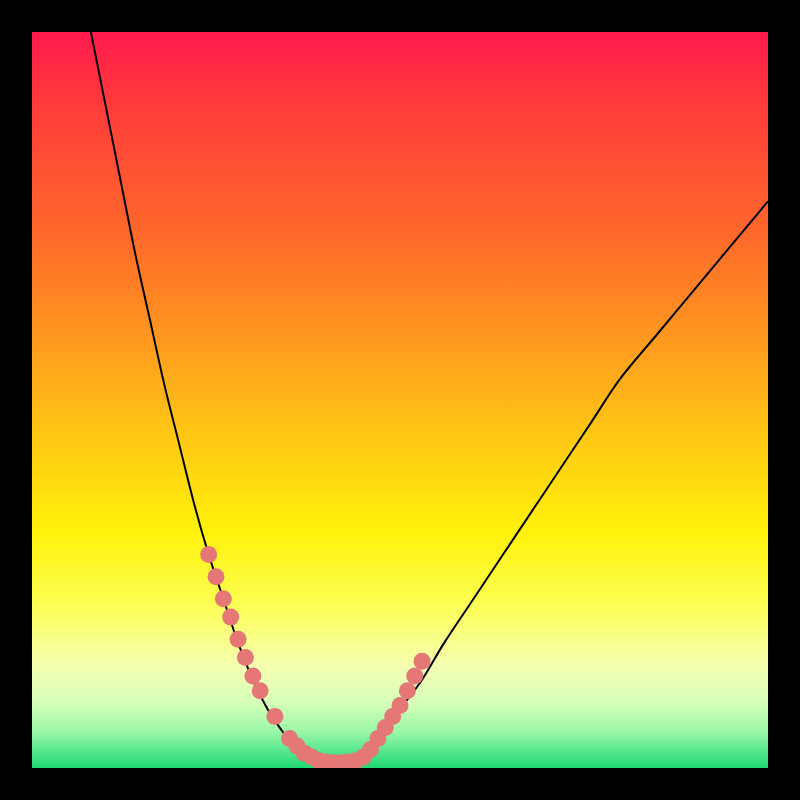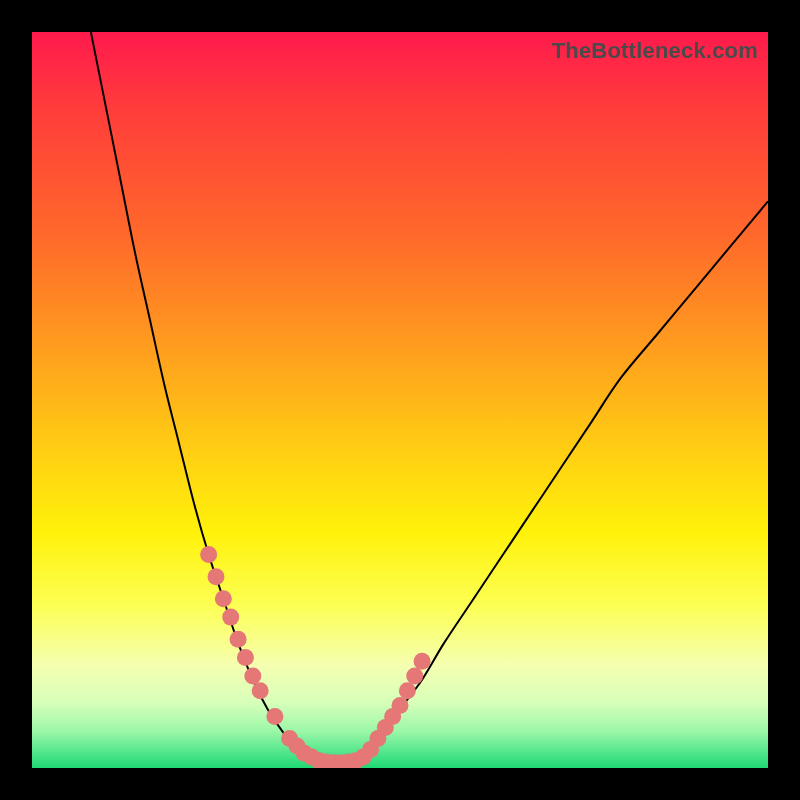--- a/index.html
+++ b/index.html
@@ -54,21 +54,20 @@
     top: 0;
     width: 736px;
     height: 736px;
   }
 </style>
 </head>
 <body>
 
 <div class="frame">
   <div class="plot-area">
-    <div class="watermark">TheBottleneck.com</div>
     <svg class="overlay" viewBox="0 0 736 736" preserveAspectRatio="none">
       <g id="svg-content">
           <path d="M 58.88,0 C 61.333333333333336,12.266666666666671 68.69333333333334,49.066666666666706 73.60000000000001,73.60000000000002 C 78.50666666666667,98.13333333333334 83.41333333333333,122.66666666666659 88.32,147.19999999999993 C 93.22666666666666,171.73333333333326 98.13333333333334,197.4933333333334 103.04,220.80000000000007 C 107.94666666666667,244.10666666666674 112.85333333333334,264.96000000000004 117.76,287.04 C 122.66666666666667,309.12 127.57333333333332,332.4266666666666 132.48,353.28 C 137.38666666666666,374.1333333333333 142.29333333333335,392.53333333333336 147.20000000000002,412.16 C 152.10666666666668,431.7866666666667 157.01333333333332,452.64000000000004 161.92,471.04 C 166.82666666666665,489.44 171.73333333333332,506.6133333333333 176.64,522.56 C 181.54666666666665,538.5066666666667 186.45333333333335,552 191.36,566.72 C 196.26666666666668,581.44 201.17333333333335,597.3866666666667 206.08,610.88 C 210.98666666666668,624.3733333333333 215.89333333333332,636.6400000000001 220.79999999999998,647.6800000000001 C 225.70666666666665,658.72 230.61333333333334,668.5333333333333 235.52,677.12 C 240.42666666666668,685.7066666666667 245.33333333333334,692.4533333333334 250.24,699.2 C 255.14666666666668,705.9466666666667 260.0533333333333,712.6933333333334 264.96,717.6 C 269.8666666666667,722.5066666666667 274.7733333333333,726.1866666666666 279.68,728.64 C 284.5866666666667,731.0933333333334 289.49333333333334,731.7066666666667 294.40000000000003,732.32 C 299.30666666666673,732.9333333333334 304.21333333333337,732.9333333333334 309.12,732.32 C 314.02666666666664,731.7066666666667 318.9333333333333,731.0933333333334 323.84,728.64 C 328.74666666666667,726.1866666666666 333.6533333333333,722.5066666666667 338.56,717.6 C 343.4666666666667,712.6933333333334 348.37333333333333,705.9466666666667 353.28,699.2 C 358.1866666666666,692.4533333333334 361.8666666666667,685.7066666666667 368,677.12 C 374.1333333333333,668.5333333333333 382.72,658.72 390.08000000000004,647.6800000000001 C 397.44000000000005,636.6400000000001 403.5733333333334,624.3733333333333 412.16,610.88 C 420.74666666666667,597.3866666666667 431.78666666666663,581.44 441.59999999999997,566.72 C 451.4133333333333,552 461.2266666666667,537.28 471.04,522.56 C 480.85333333333335,507.8399999999999 490.6666666666667,493.12 500.48,478.40000000000003 C 510.29333333333335,463.68000000000006 520.1066666666666,448.96000000000004 529.92,434.24 C 539.7333333333333,419.52 549.5466666666666,404.80000000000007 559.36,390.08000000000004 C 569.1733333333334,375.36 577.7600000000001,360.64 588.8000000000001,345.91999999999996 C 599.84,331.19999999999993 613.3333333333334,316.48 625.6,301.76000000000005 C 637.8666666666667,287.0400000000001 650.1333333333333,272.31999999999994 662.4,257.59999999999997 C 674.6666666666666,242.87999999999997 686.9333333333333,228.16000000000005 699.1999999999999,213.44000000000005 C 711.4666666666666,198.72000000000006 729.8666666666667,176.64 736,169.27999999999997" fill="none" stroke="#000000" stroke-width="2"></path>
           <circle cx="176.64" cy="522.56" r="8.5" fill="#e57777"></circle>
           <circle cx="184" cy="544.64" r="8.5" fill="#e57777"></circle>
           <circle cx="191.36" cy="566.72" r="8.5" fill="#e57777"></circle>
           <circle cx="198.72000000000003" cy="585.12" r="8.5" fill="#e57777"></circle>
           <circle cx="206.08" cy="607.2" r="8.5" fill="#e57777"></circle>
           <circle cx="213.44" cy="625.6" r="8.5" fill="#e57777"></circle>
           <circle cx="220.79999999999998" cy="644" r="8.5" fill="#e57777"></circle>

